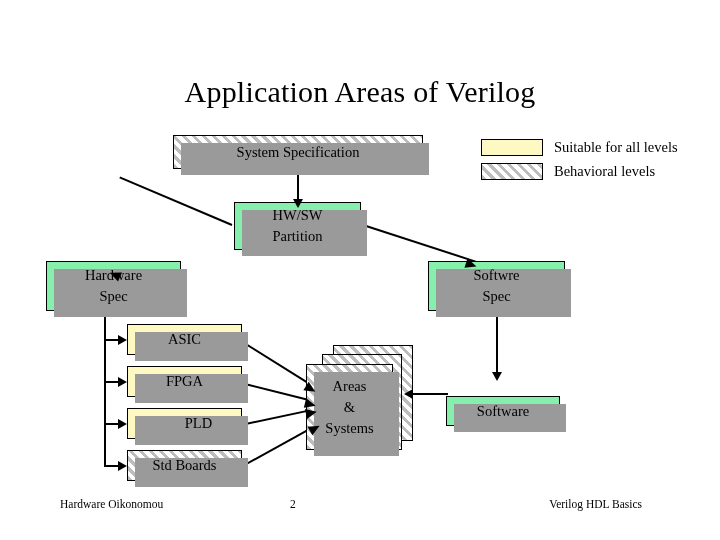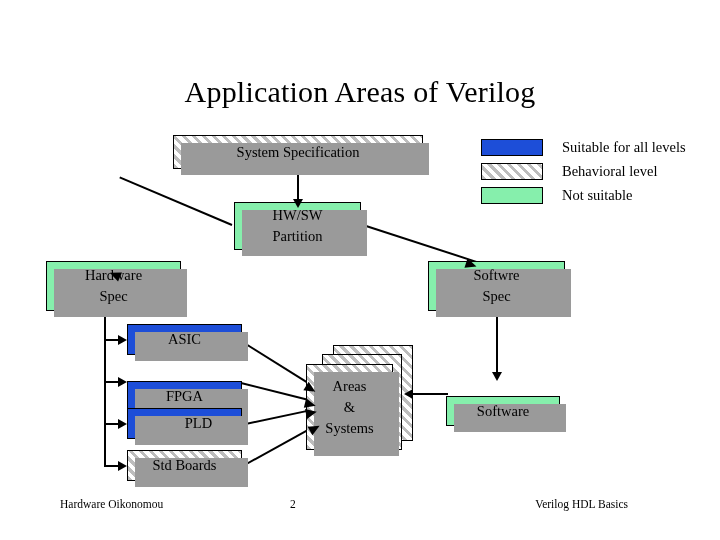--- a/index.html
+++ b/index.html
@@ -46,21 +46,21 @@
     line-height: 21px;
     display: flex;
     flex-direction: column;
     align-items: center;
     justify-content: center;
     z-index: 5;
   }
   .node .line { display: block; white-space: nowrap; }
 
   .fill-white  { background: #86efac; }
-  .fill-gray   { background: #1d4ed8; }
+  .fill-gray   { background: #fef9c3; }
   .fill-hatch  {
     background-color: #ffffff;
     background-image: repeating-linear-gradient(
         45deg,
         #bdbdbd 0px, #bdbdbd 3px,
         #ffffff 3px, #ffffff 7px);
     align-items: center;
   }
 
   
@@ -137,21 +137,20 @@
     left: 481px;
     top: 137px;
     width: 235px;
     z-index: 7;
   }
   .legend-row {
     display: flex;
     align-items: center;
     height: 21px;
     margin-bottom: 3px;
-    gap: 8px;
   }
   .legend-swatch {
     box-sizing: border-box;
     width: 62px;
     height: 17px;
     border: 1px solid #000000;
     flex: 0 0 auto;
   }
   .legend-label {
     margin-left: 11px;
@@ -165,41 +164,37 @@
     position: absolute;
     left: 0;
     top: 496px;
     width: 720px;
     height: 20px;
     font-size: 11.5px;
     line-height: 16px;
   }
   .footer-left   { position: absolute; left: 60px;  top: 0; white-space: nowrap; }
   .footer-center { position: absolute; left: 290px; top: 0; white-space: nowrap; }
-  .footer-right  { position: absolute; right: 92px; top: 0; white-space: nowrap; }
+  .footer-right  { position: absolute; right: 78px; top: 0; white-space: nowrap; }
 </style>
 </head>
 <body>
 
 <div id="slide">
 
   <div class="slide-title">Application Areas of Verilog</div>
 
   <div class="legend">
     <div class="legend-row">
       <div class="legend-swatch fill-gray"></div>
       <div class="legend-label">Suitable for all levels</div>
     </div>
     <div class="legend-row">
       <div class="legend-swatch fill-hatch"></div>
-      <div class="legend-label">Behavioral level</div>
-    </div>
-    <div class="legend-row">
-      <div class="legend-swatch fill-white"></div>
-      <div class="legend-label">Not suitable</div>
+      <div class="legend-label">Behavioral levels</div>
     </div>
   </div>
 
   <div class="edge vline" style="left:297px; top:168px; height:33px;"></div>
   <div class="arrow-down" style="left:293px; top:199px;"></div>
 
   <div class="diag" style="left:232px; top:224px; width:122px; transform: rotate(203deg);"></div>
   <div class="arrow-diag" style="left:120px; top:272px; transform: rotate(203deg);"></div>
 
   <div class="diag" style="left:363px; top:224px; width:120px; transform: rotate(18deg);"></div>
@@ -249,21 +244,21 @@
 
   <div class="node fill-white shadow" style="left:428px; top:261px; width:137px; height:50px;">
     <span class="line">Softwre</span>
     <span class="line">Spec</span>
   </div>
 
   <div class="node fill-gray shadow" style="left:127px; top:324px; width:115px; height:31px;">
     <span class="line">ASIC</span>
   </div>
 
-  <div class="node fill-gray shadow" style="left:127px; top:381px; width:115px; height:31px;">
+  <div class="node fill-gray shadow" style="left:127px; top:366px; width:115px; height:31px;">
     <span class="line">FPGA</span>
   </div>
 
   <div class="node fill-gray shadow" style="left:127px; top:408px; width:115px; height:31px;padding-left:28px;">
     <span class="line">PLD</span>
   </div>
 
   <div class="node fill-hatch shadow" style="left:127px; top:450px; width:115px; height:31px;">
     <span class="line">Std Boards</span>
   </div>

